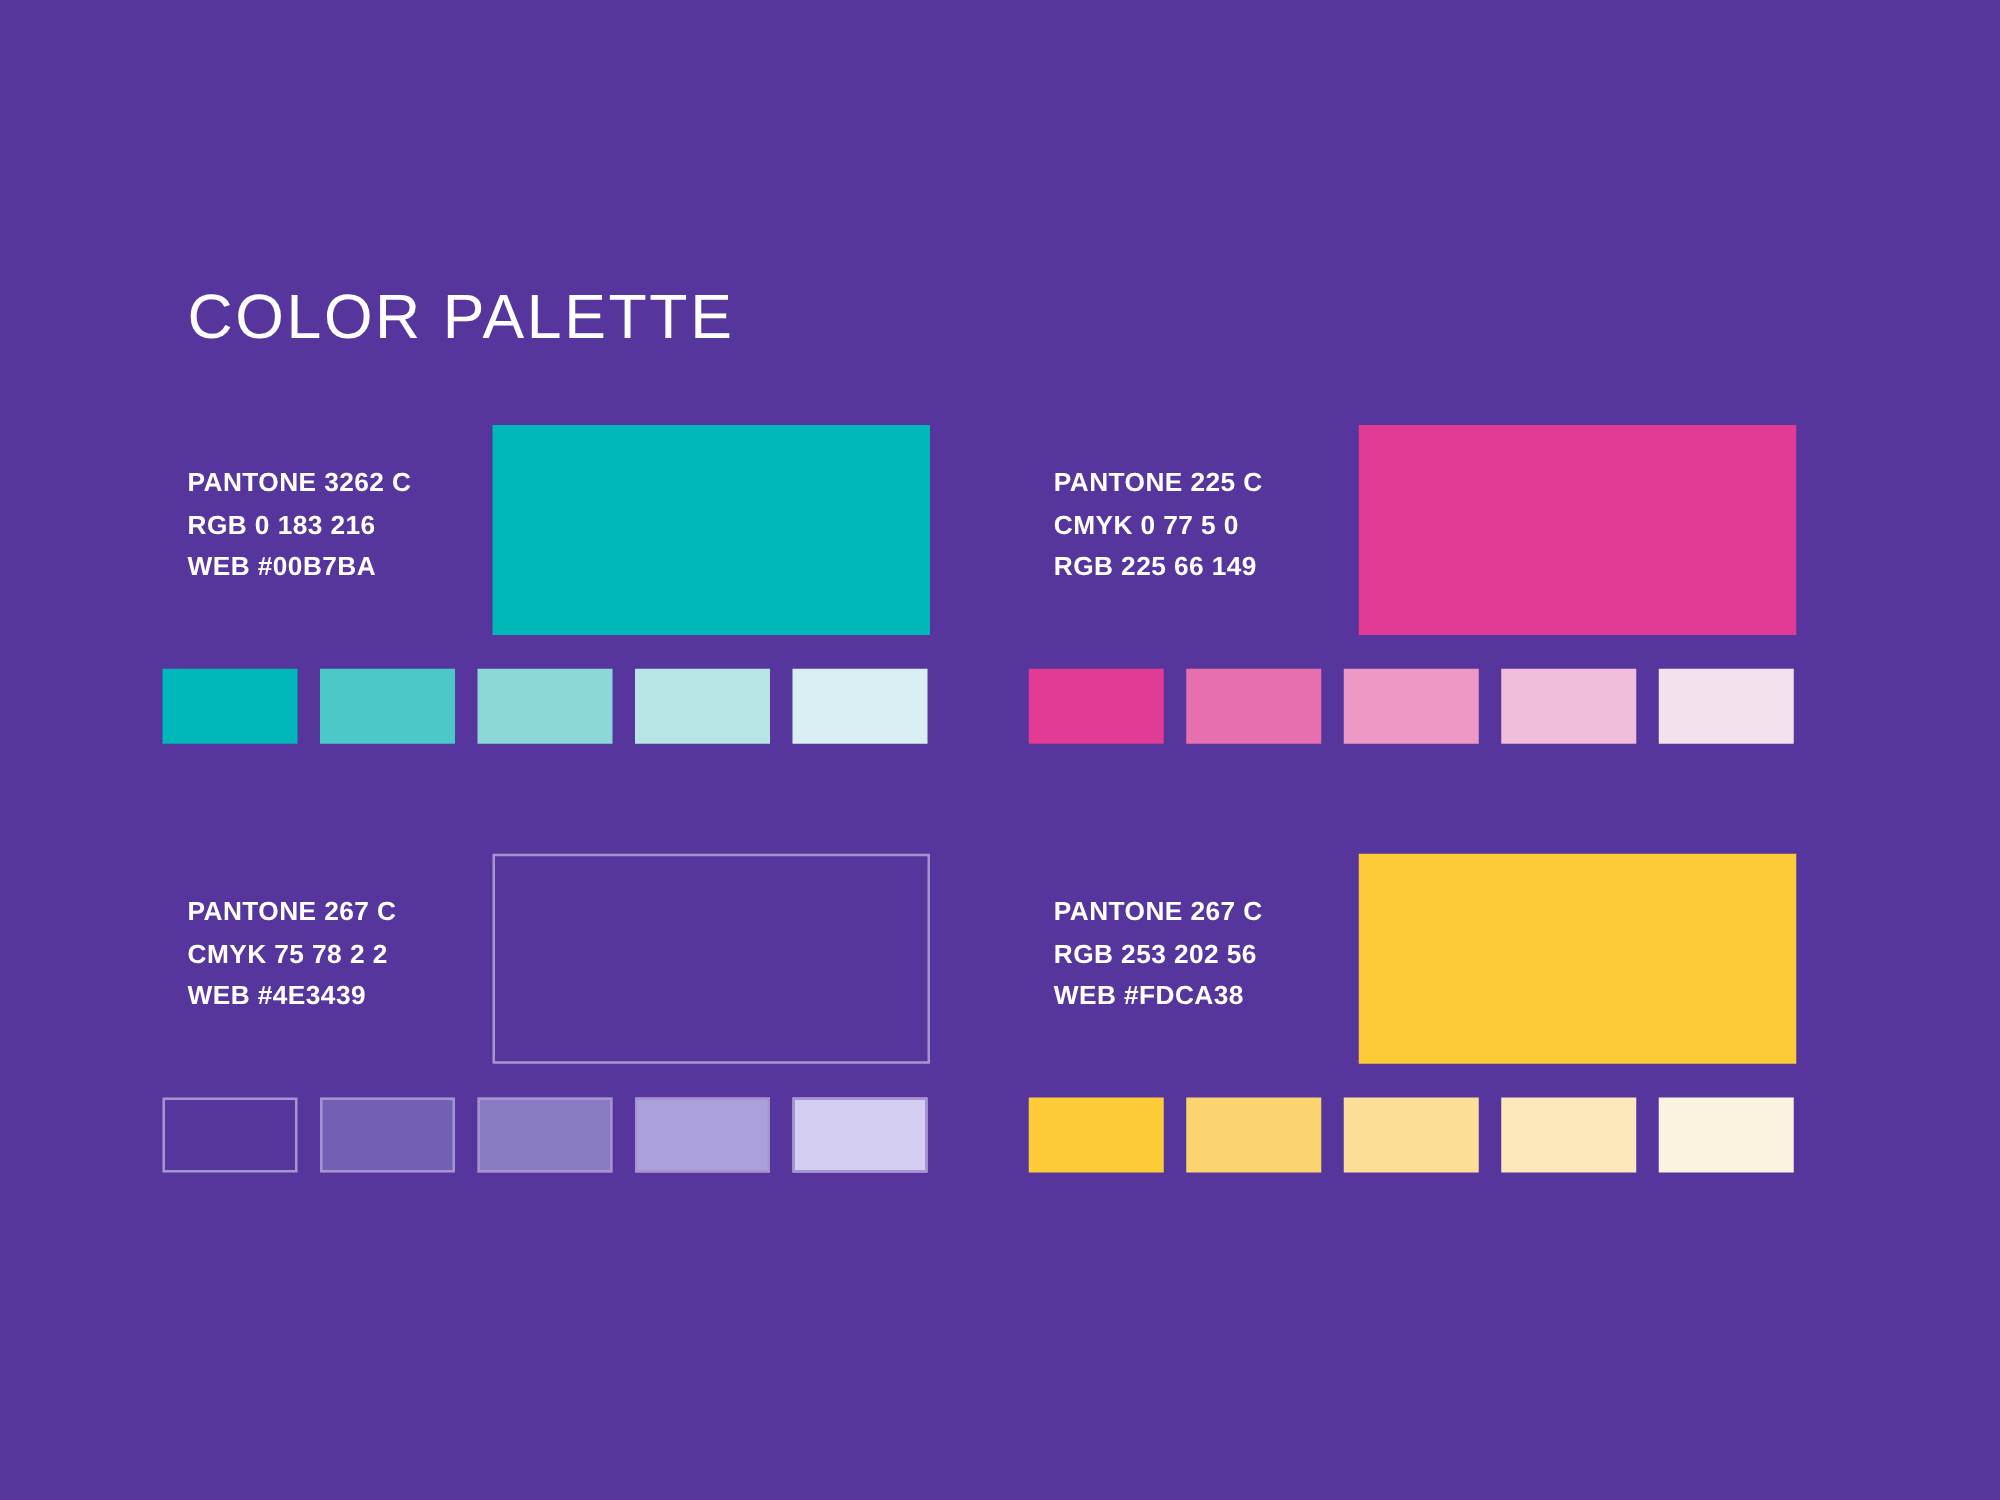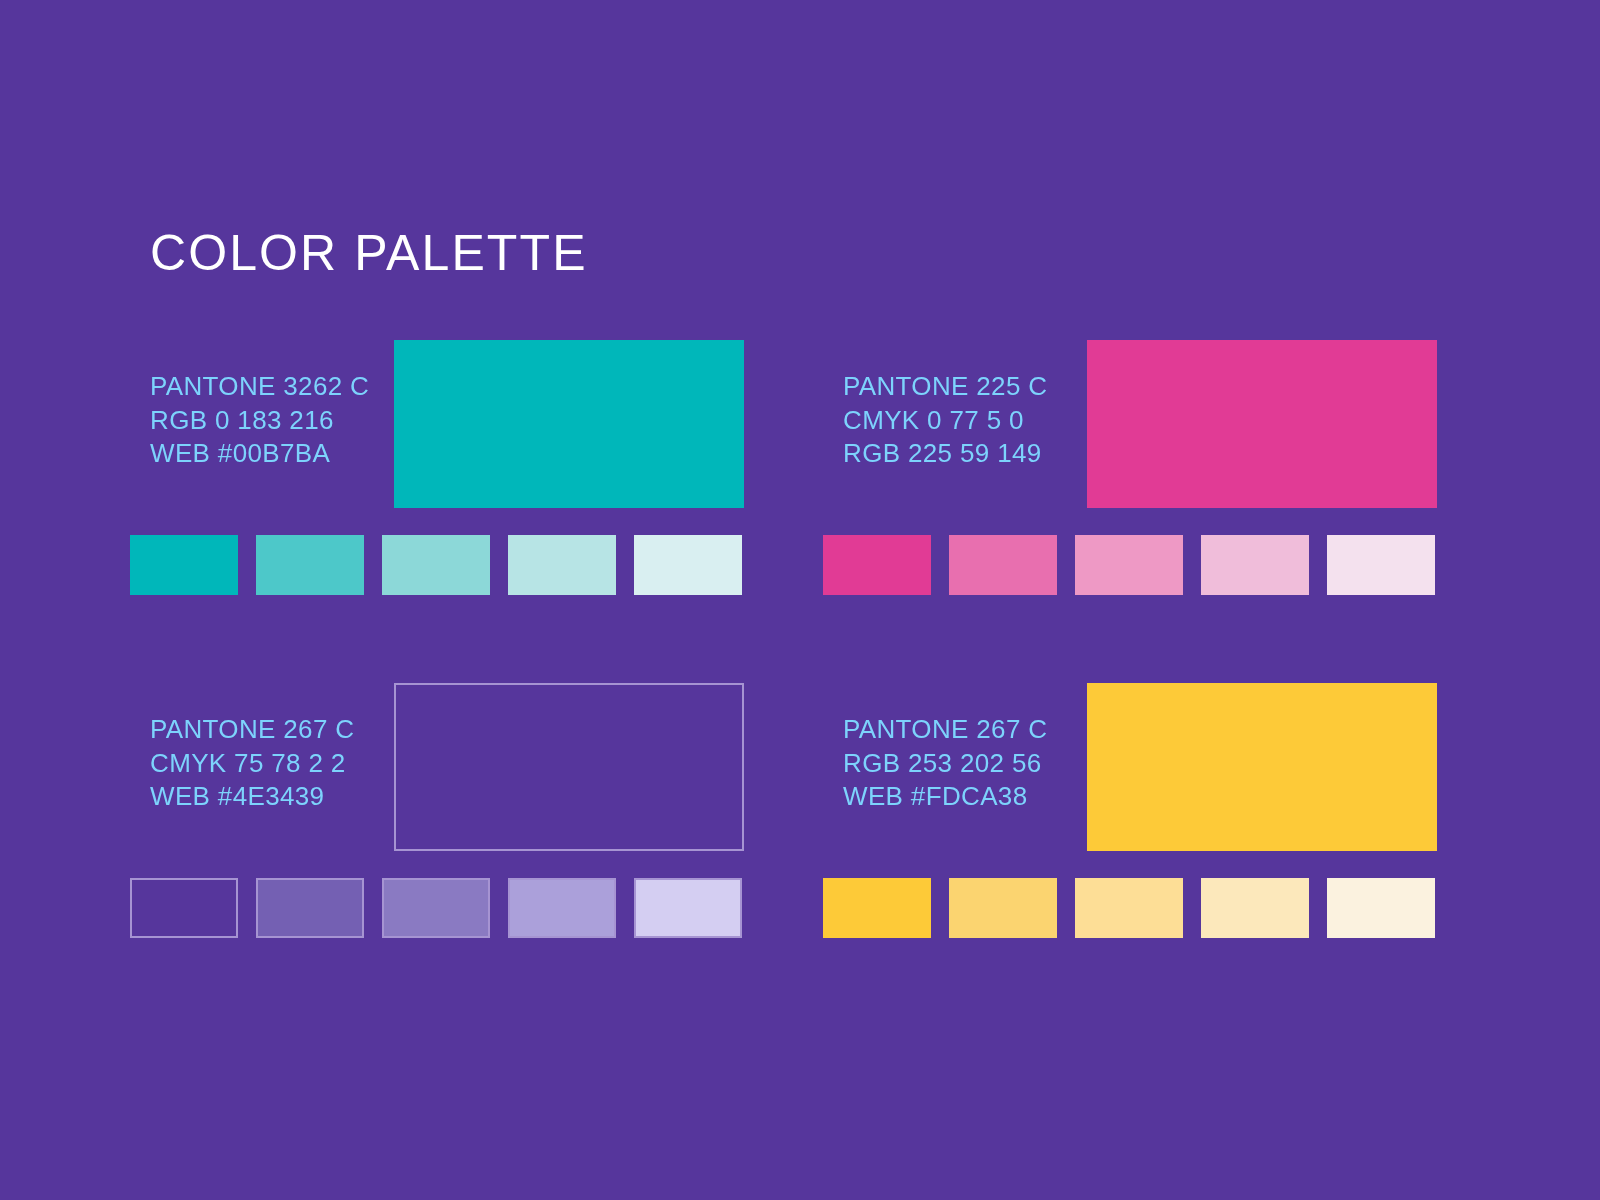--- a/index.html
+++ b/index.html
@@ -48,24 +48,24 @@
   .q-br { left: 823px;  top: 683px; }
 
   
   .spec {
     position: absolute;
     left: 20px;
     top: 30px;
     width: 250px;
   }
   .spec-line {
-    font-size: 26px;
-    font-weight: 400;
+    font-size: 21px;
+    font-weight: 700;
     letter-spacing: 0.35px;
-    color: #7dd3fc;
+    color: #ffffff;
     line-height: 33.5px;
     white-space: nowrap;
   }
 
   
   .main-rect {
     position: absolute;
     left: 264px;
     top: 0px;
     width: 350px;
@@ -115,21 +115,21 @@
       <div class="tint" style="background: rgb(140, 216, 216);"></div>
       <div class="tint" style="background: rgb(183, 228, 229);"></div>
       <div class="tint" style="background: rgb(217, 239, 241);"></div>
     </div>
   </div>
 
   <div class="quadrant q-tr">
     <div class="spec">
       <div class="spec-line">PANTONE  225 C</div>
       <div class="spec-line">CMYK 0 77 5 0</div>
-      <div class="spec-line">RGB 225 59 149</div>
+      <div class="spec-line">RGB 225 66 149</div>
     </div>
     <div class="main-rect" style="background: rgb(225, 59, 149);"></div>
     <div class="tints">
       <div class="tint" style="background: rgb(225, 59, 149);"></div>
       <div class="tint" style="background: rgb(232, 111, 175);"></div>
       <div class="tint" style="background: rgb(238, 153, 197);"></div>
       <div class="tint" style="background: rgb(240, 189, 218);"></div>
       <div class="tint" style="background: rgb(244, 225, 238);"></div>
     </div>
   </div>

